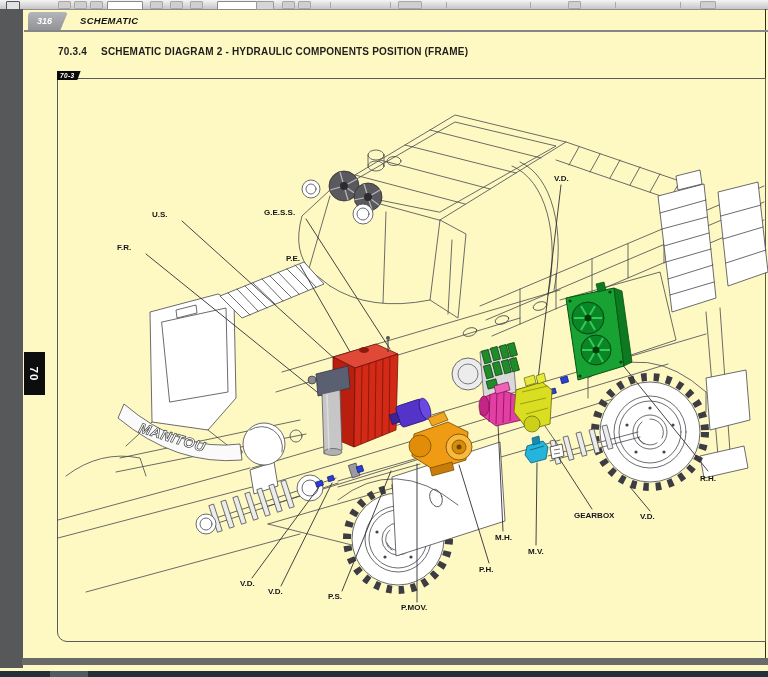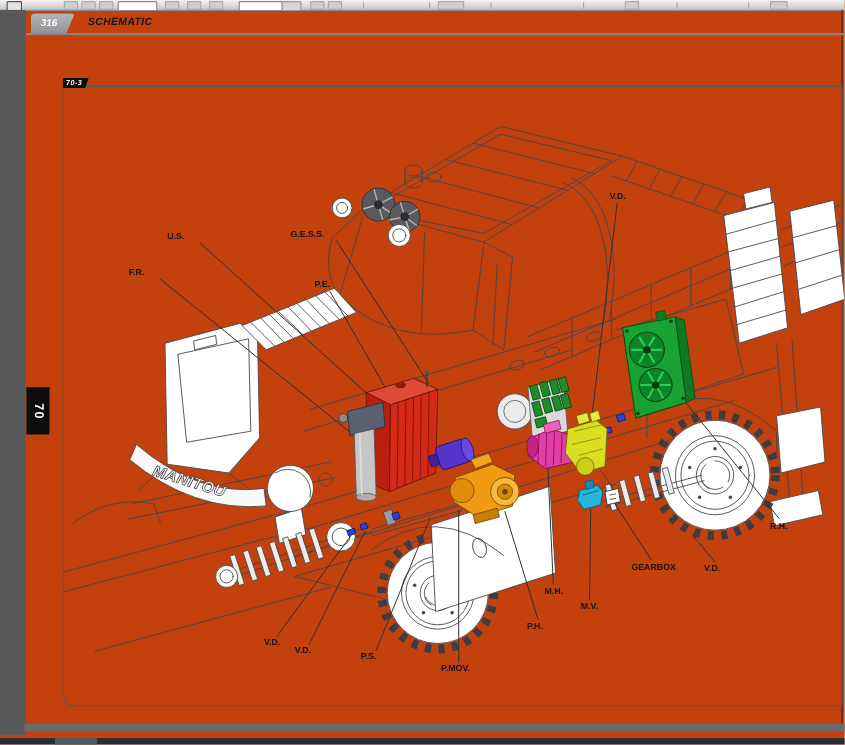--- a/index.html
+++ b/index.html
@@ -1,16 +1,16 @@
 <!DOCTYPE html>
 <html><head>
 <meta charset="utf-8">
 <style>
   html,body{margin:0;padding:0;background:#fff;}
-  #screen{position:relative;width:768px;height:677px;overflow:hidden;background:#c2410c;
+  #screen{position:relative;width:768px;height:677px;overflow:hidden;background:#fef9c3;
           font-family:"Liberation Sans",sans-serif;}
   
   #toolbar{position:absolute;left:0;top:0;width:768px;height:9px;
            background:linear-gradient(#f4f4f4,#c6c6c6);border-bottom:1px solid #8f8f8f;}
   .tb{position:absolute;top:1px;height:6px;background:#cfcfcf;border:1px solid #a8a8a8;border-radius:1px;}
   .tb.dark{border-color:#555;background:#e2e2e2;width:12px;height:7px;}
   .tb.field{background:#fff;border-color:#8a8a8a;height:7px;}
   .tb.dd{background:#d6d6d6;border-color:#9a9a9a;height:7px;}
   .tbsep{position:absolute;top:2px;width:1px;height:6px;background:#a8a8a8;}
   #left-strip{position:absolute;left:0;top:9px;width:23px;height:659px;background:#57585a;}
@@ -75,20 +75,23 @@
     <div class="tb" style="left:700px;width:14px"></div>
   </div>
 
   <div id="left-strip"></div>
   <div id="right-edge"></div>
 
   <div id="page-tab">316</div>
   <div id="chapter">SCHEMATIC</div>
   <div id="header-rule"></div>
 
+  <div id="section-heading">
+    <span class="num">70.3.4</span><span>SCHEMATIC DIAGRAM 2 - HYDRAULIC COMPONENTS POSITION (FRAME)</span>
+  </div>
 
   <div id="side-tab">
     <span>70</span>
   </div>
 
   <div id="figure-border"></div>
   <div id="figure-tag">70-3</div>
 
   <svg id="diagram" width="768" height="677" viewBox="0 0 768 677">
 

